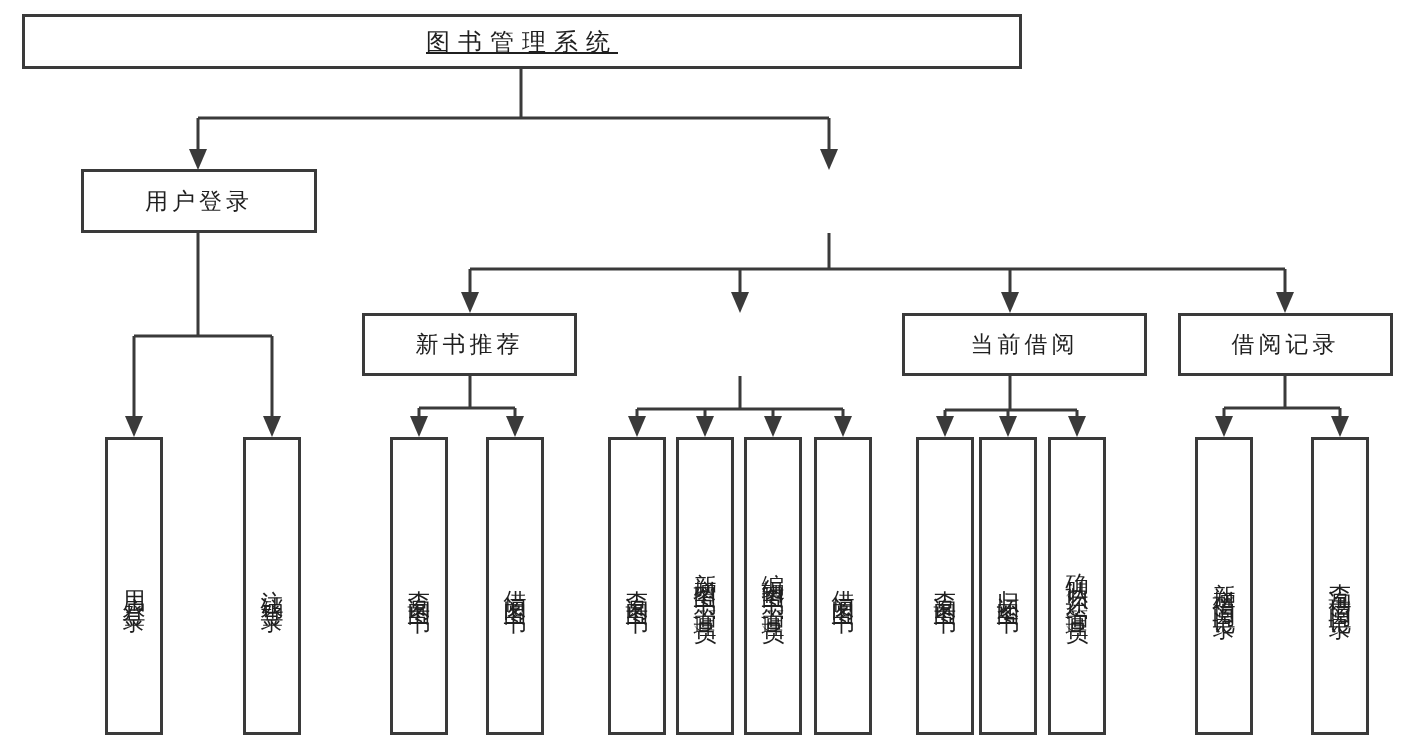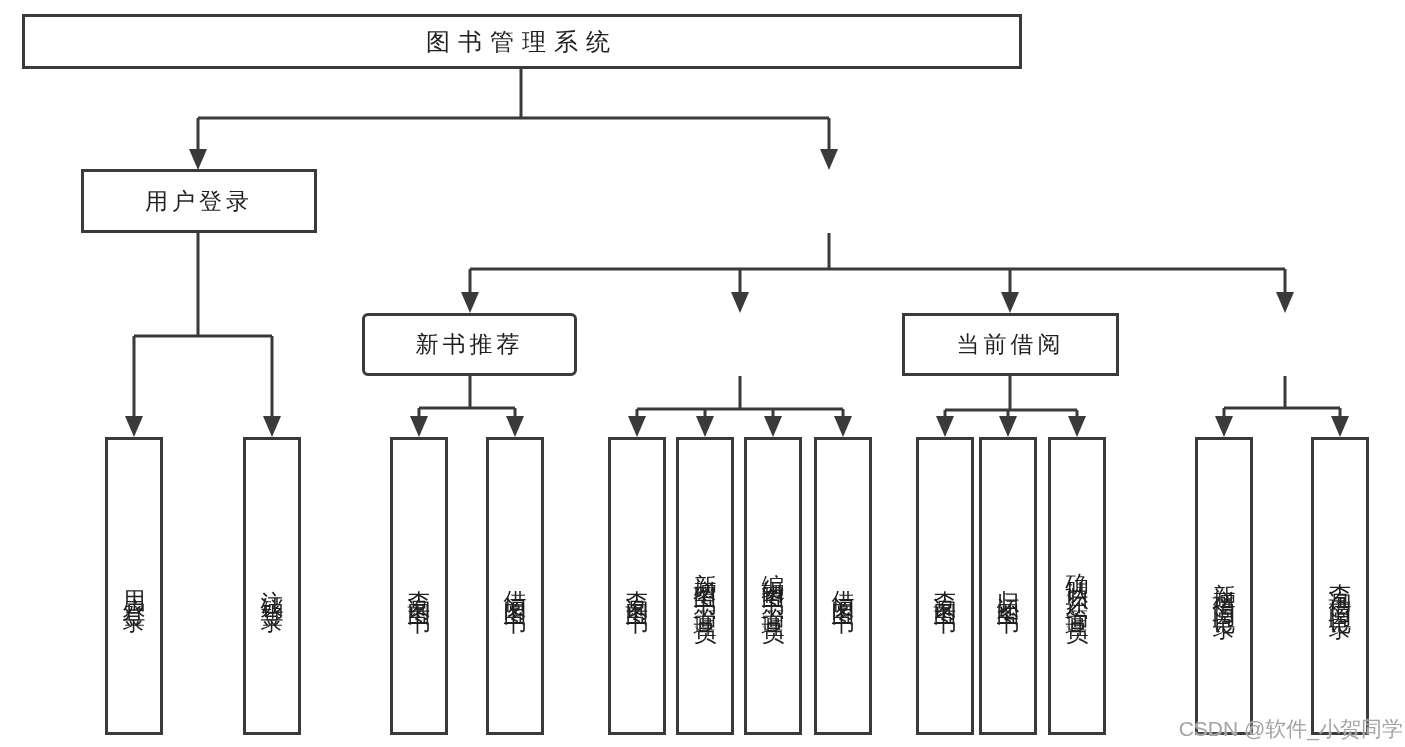--- a/index.html
+++ b/index.html
@@ -28,29 +28,29 @@
     align-items: center;
     justify-content: center;
   }
   .hlabel {
     font-size: 23px;
     letter-spacing: 4px;
     color: #1f1f1f;
     white-space: nowrap;
   }
   .root-box   { left: 22px;   top: 14px;  width: 1000px; height: 55px; }
-  .root-label { font-size: 24px; letter-spacing: 8px; }
+  .root-label { font-size: 24px; letter-spacing: 8px; text-decoration: underline; }
 
   .l1-user    { left: 81px;   top: 169px; width: 236px; height: 64px; }
   .l1-book    { left: 712px;  top: 169px; width: 235px; height: 64px; }
 
   .l2 { top: 313px; height: 63px; }
-  .l2-newbook { left: 362px;  width: 215px; border-radius: 6px; }
+  .l2-newbook { left: 362px;  width: 215px; }
   .l2-borrow  { left: 633px;  width: 214px; }
-  .l2-current { left: 902px;  width: 217px; text-align: right; }
+  .l2-current { left: 902px;  width: 245px; text-align: right; }
   .l2-records { left: 1178px; width: 215px; }
 
   .leaf {
     position: absolute;
     top: 437px;
     width: 58px;
     height: 298px;
     box-sizing: border-box;
     border: 3px solid #3a3a3a;
     background: #ffffff;
@@ -133,20 +133,23 @@
   <div class="hbox l1-user">
     <span class="hlabel">用户登录</span>
   </div>
 
   <div class="hbox l2 l2-newbook">
     <span class="hlabel">新书推荐</span>
   </div>
   <div class="hbox l2 l2-current">
     <span class="hlabel">当前借阅</span>
   </div>
+  <div class="hbox l2 l2-records">
+    <span class="hlabel">借阅记录</span>
+  </div>
 
   <div class="leaf" style="left:105px">
     <span class="vtext">用户登录</span>
   </div>
   <div class="leaf" style="left:243px">
     <span class="vtext">注销登录</span>
   </div>
 
   <div class="leaf" style="left:390px">
     <span class="vtext">查询图书</span>
@@ -178,14 +181,13 @@
     <span class="vtext">确认归还（管理员）</span>
   </div>
 
   <div class="leaf" style="left:1195px">
     <span class="vtext">新增借阅记录</span>
   </div>
   <div class="leaf" style="left:1311px">
     <span class="vtext">查询借阅记录</span>
   </div>
 
-  <div class="watermark">CSDN @软件_小贺同学</div>
 </div>
 
 </body></html>

